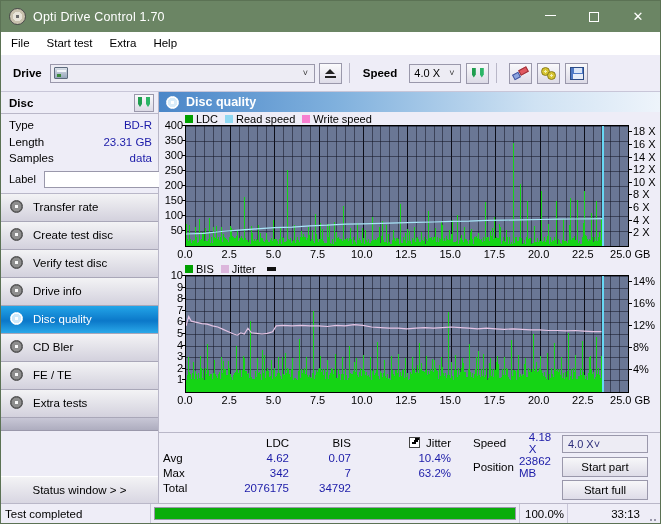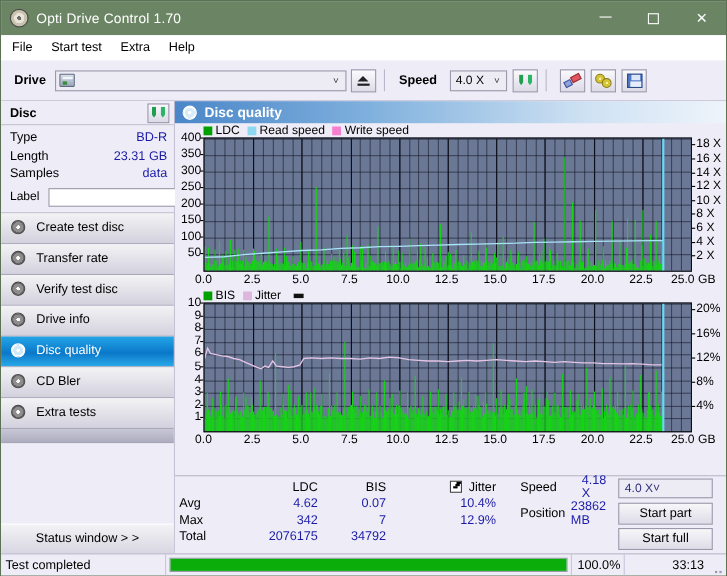--- a/index.html
+++ b/index.html
@@ -353,27 +353,27 @@
               <div class="ic-cd"></div>
             </div>
         </div>
       </div>
 
       <div class="nav">
         <div class="nav-item">
           <span class="nav-ic">
               <span class="disc"></span>
             </span>
-          <span>Create test disc</span>
+          <span>Transfer rate</span>
         </div>
         <div class="nav-item">
           <span class="nav-ic">
               <span class="disc"></span>
             </span>
-          <span>Transfer rate</span>
+          <span>Create test disc</span>
         </div>
         <div class="nav-item">
           <span class="nav-ic">
               <span class="disc"></span>
             </span>
           <span>Verify test disc</span>
         </div>
         <div class="nav-item">
           <span class="nav-ic">
               <span class="disc"></span>
@@ -384,20 +384,26 @@
           <span class="nav-ic">
               <span class="disc"></span>
             </span>
           <span>Disc quality</span>
         </div>
         <div class="nav-item">
           <span class="nav-ic">
               <span class="disc"></span>
             </span>
           <span>CD Bler</span>
+        </div>
+        <div class="nav-item">
+          <span class="nav-ic">
+              <span class="disc"></span>
+            </span>
+          <span>FE / TE</span>
         </div>
         <div class="nav-item">
           <span class="nav-ic">
               <span class="disc"></span>
             </span>
           <span>Extra tests</span>
         </div>
         <div class="nav-spacer"></div>
       </div>
       <div class="sidebar-fill"></div>
@@ -1645,21 +1651,21 @@
               </div>
             <div class="ryaxis" id="ry2">
                 <div class="tk" style="top: 93.9048px;">4%</div>
                 <div class="tm" style="top: 93.9048px;"></div>
                 <div class="tk" style="top: 71.8095px;">8%</div>
                 <div class="tm" style="top: 71.8095px;"></div>
                 <div class="tk" style="top: 49.7143px;">12%</div>
                 <div class="tm" style="top: 49.7143px;"></div>
                 <div class="tk" style="top: 27.619px;">16%</div>
                 <div class="tm" style="top: 27.619px;"></div>
-                <div class="tk" style="top: 5.52381px;">20%</div>
+                <div class="tk" style="top: 5.52381px;">14%</div>
                 <div class="tm" style="top: 5.52381px;"></div>
               </div>
           </div>
           <div class="xaxis" id="x2">
               <div class="tk" style="left: 0px;">0.0</div>
               <div class="tk" style="left: 44.2px;">2.5</div>
               <div class="tk" style="left: 88.4px;">5.0</div>
               <div class="tk" style="left: 132.6px;">7.5</div>
               <div class="tk" style="left: 176.8px;">10.0</div>
               <div class="tk" style="left: 221px;">12.5</div>
@@ -1686,21 +1692,21 @@
           <div class="st-row">
             <span class="st-lbl">Avg</span>
             <span class="st-ldc">4.62</span>
             <span class="st-bis">0.07</span>
             <span class="st-jit">10.4%</span>
           </div>
           <div class="st-row">
             <span class="st-lbl">Max</span>
             <span class="st-ldc">342</span>
             <span class="st-bis">7</span>
-            <span class="st-jit">12.9%</span>
+            <span class="st-jit">63.2%</span>
           </div>
           <div class="st-row">
             <span class="st-lbl">Total</span>
             <span class="st-ldc">2076175</span>
             <span class="st-bis">34792</span>
             <span class="st-jit"></span>
           </div>
         </div>
 
         <div class="stats-right">

